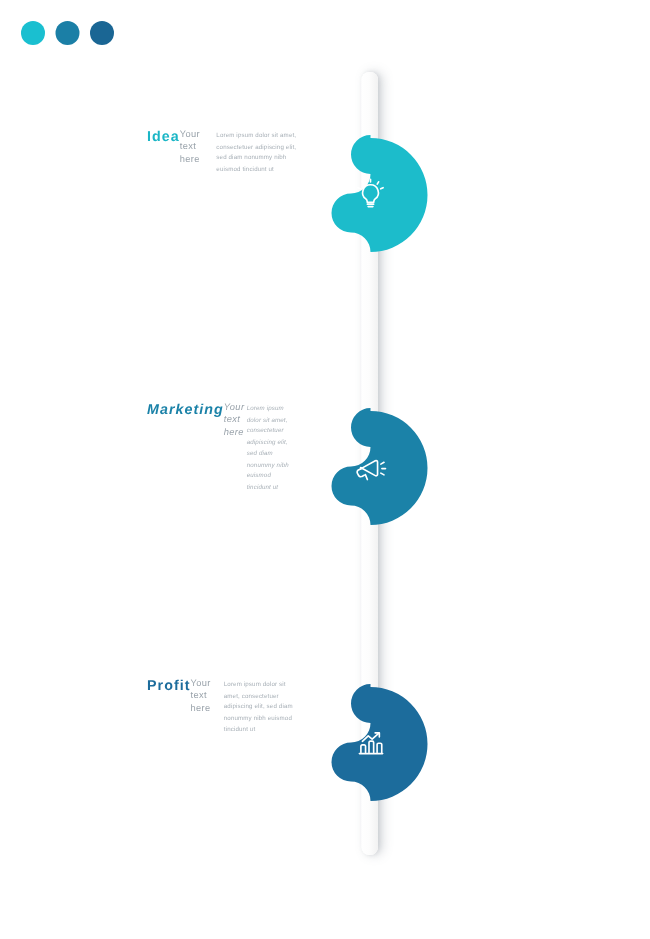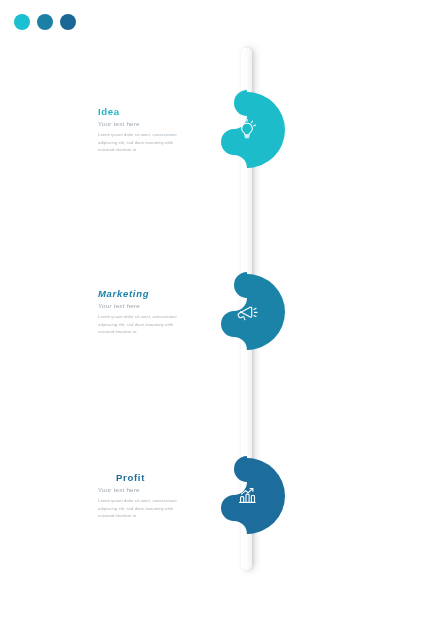--- a/index.html
+++ b/index.html
@@ -56,21 +56,21 @@
   .step[data-index="2"] { top:452px; }
 
   
   .step-text {
     position:absolute;
     left:98px;
     top:0;
     width:100px;
     height:88px;
     display:flex;
-    flex-direction:column;
+    flex-direction:row;
     justify-content:center;
     text-align:left;
   }
   .step-title {
     font-size:9.5px;
     font-weight:bold;
     letter-spacing:0.7px;
     line-height:1.25;
     margin-bottom:2px;
   }
@@ -192,21 +192,21 @@
           <path d="M21.9 12.4 l2.1 -1.2"></path>
           <path d="M22.6 15.4 h2.4"></path>
           <path d="M21.9 18.4 l2.1 1.2"></path>
         </svg>
       </div>
     </div>
   </div>
 
   <div class="step" data-index="2">
     <div class="step-text">
-      <div class="step-title" style="color: rgb(28, 108, 156); margin-left: 18px;">Profit</div>
+      <div class="step-title" style="color: rgb(28, 108, 156);">Profit</div>
       <div class="step-subtitle">Your text here</div>
       <div class="step-body">Lorem ipsum dolor sit amet, consectetuer adipiscing elit, sed diam nonummy nibh euismod tincidunt ut</div>
     </div>
     <div class="badge-wrap">
       <svg class="badge-svg" width="80" height="88" viewBox="0 0 80 88">
         <path class="badge-path" d="
           M40,6
           a38,38 0 0 1 38,38
           a38,38 0 0 1 -38,38
           a13,13 0 0 0 -13,-13

